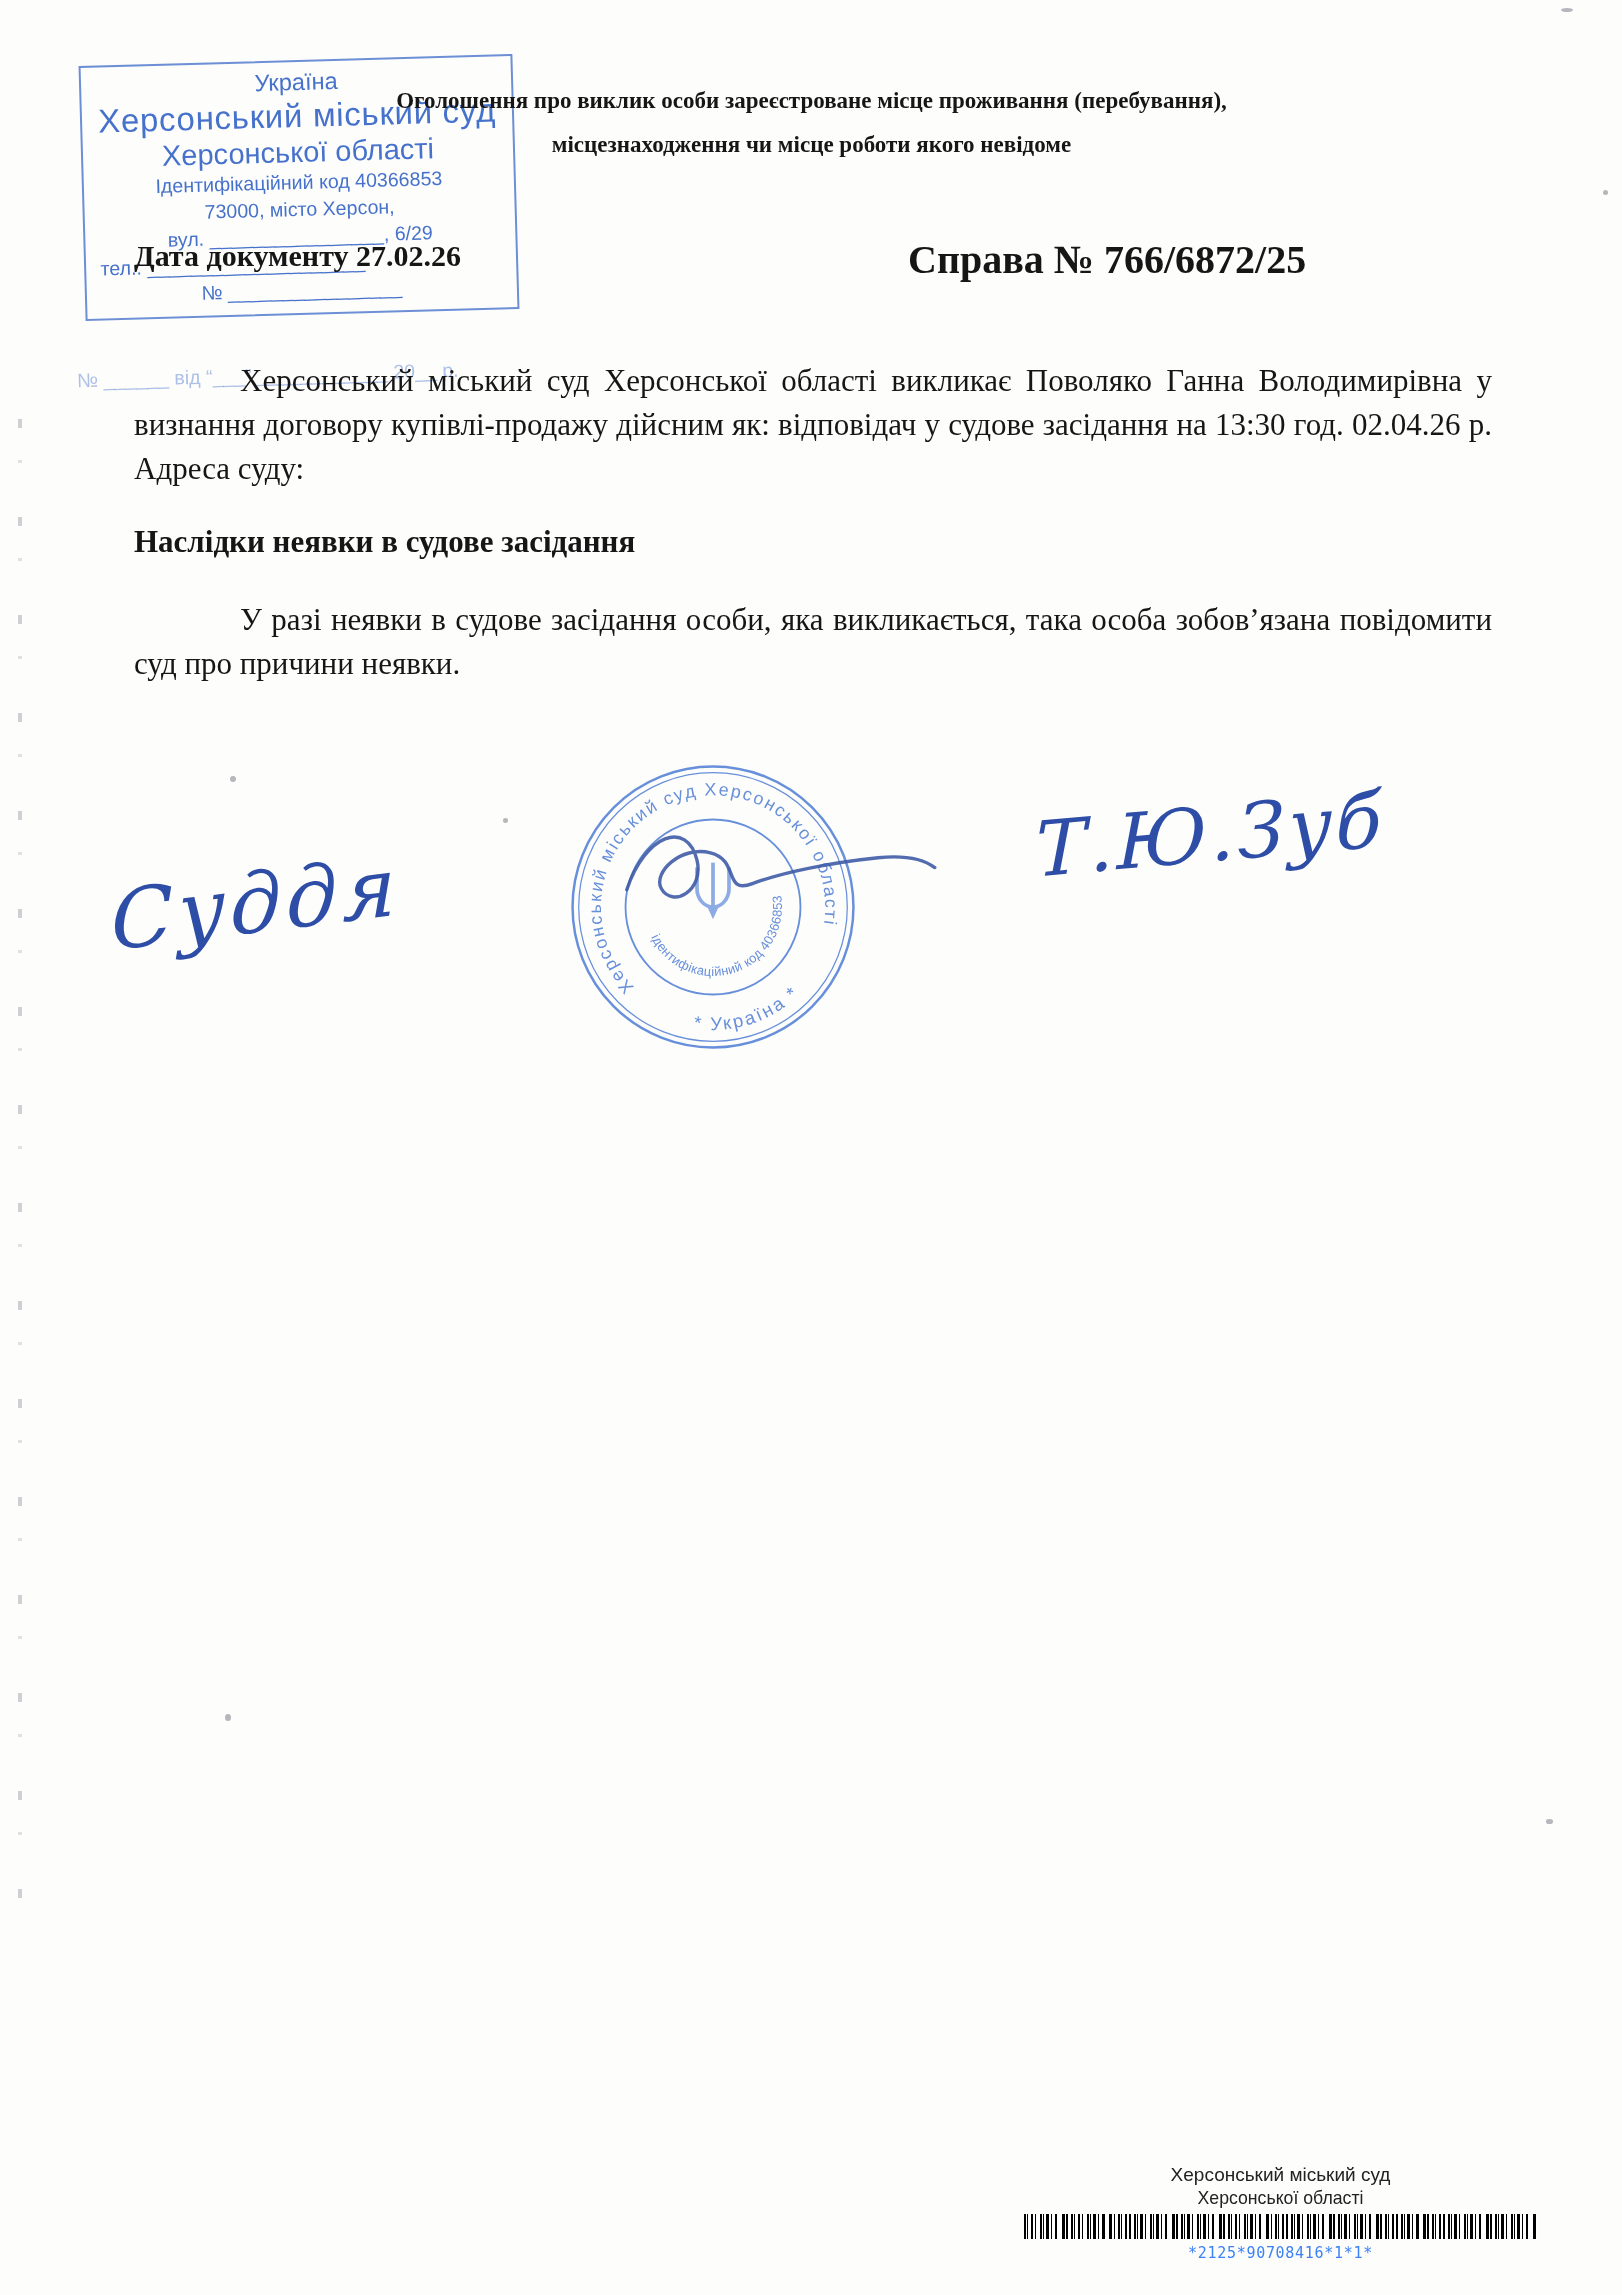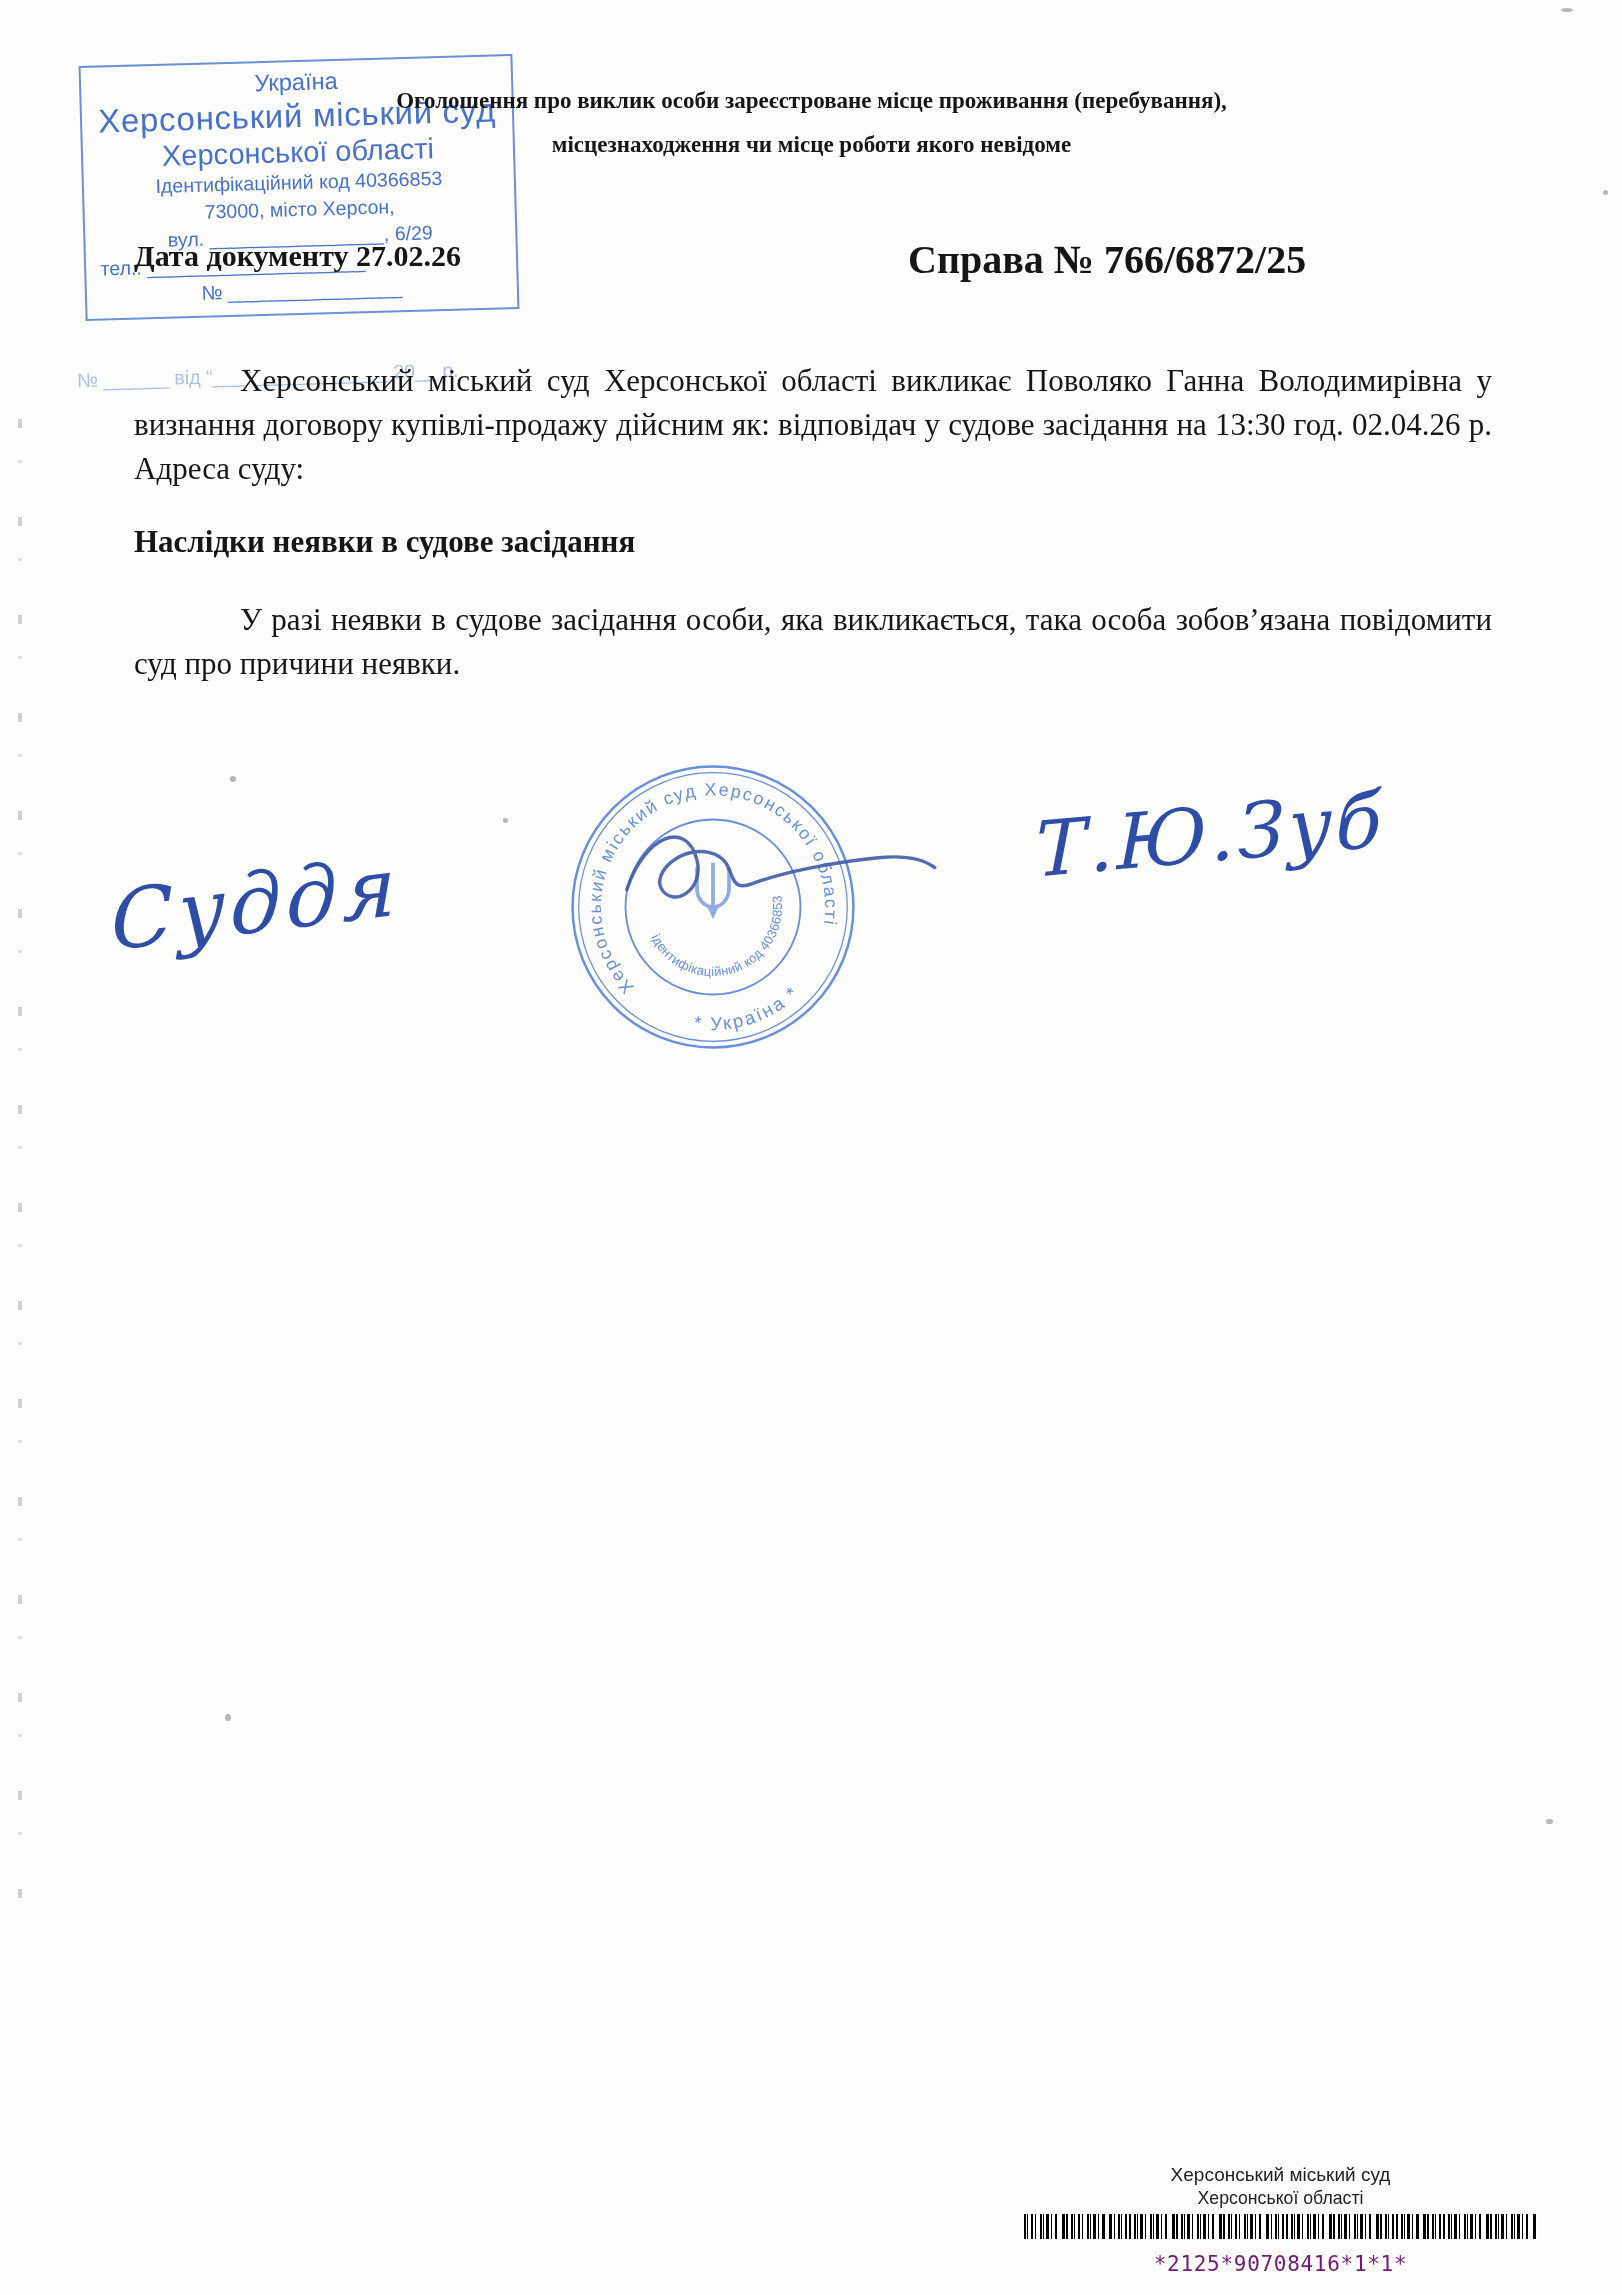--- a/index.html
+++ b/index.html
@@ -83,21 +83,21 @@
   }
   .footer-block .f2{ font-size:17.7px; }
   .barcode{
     height:25px; margin-top:3.9px;
     background:repeating-linear-gradient(90deg,
       #000 0 2px, #fff 2px 3.3px, #000 3.3px 3.9px, #fff 3.9px 6.5px,
       #000 6.5px 9.2px, #fff 9.2px 11px, #000 11px 12.4px, #fff 12.4px 15.7px);
   }
   .barcode-text{
     font-family:"DejaVu Sans Mono", monospace;
-    font-size:21px; margin-top:14px; letter-spacing:0.7px; color:#701a75;
+    font-size:15px; margin-top:3px; letter-spacing:0.7px; color:#3b82f6;
   }
 </style>
 </head>
 <body>
 
 <div class="page">
 
   <div class="edge-noise"></div>
   <div class="speck" style="left:1561px; top:7.9px; width:11.8px; height:3.9px;"></div>
   <div class="speck" style="left:1603px; top:190px; width:5.2px; height:5.2px;"></div>

